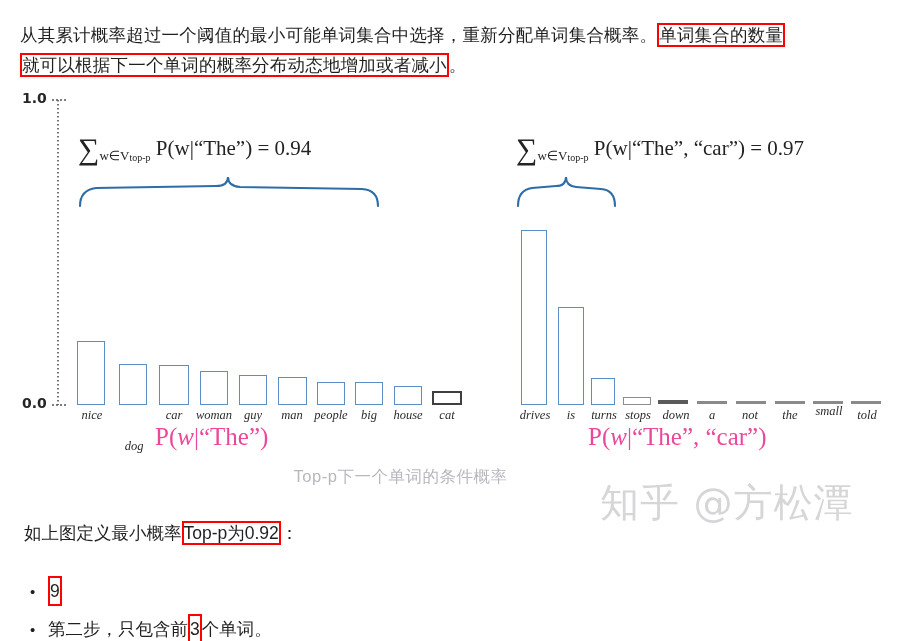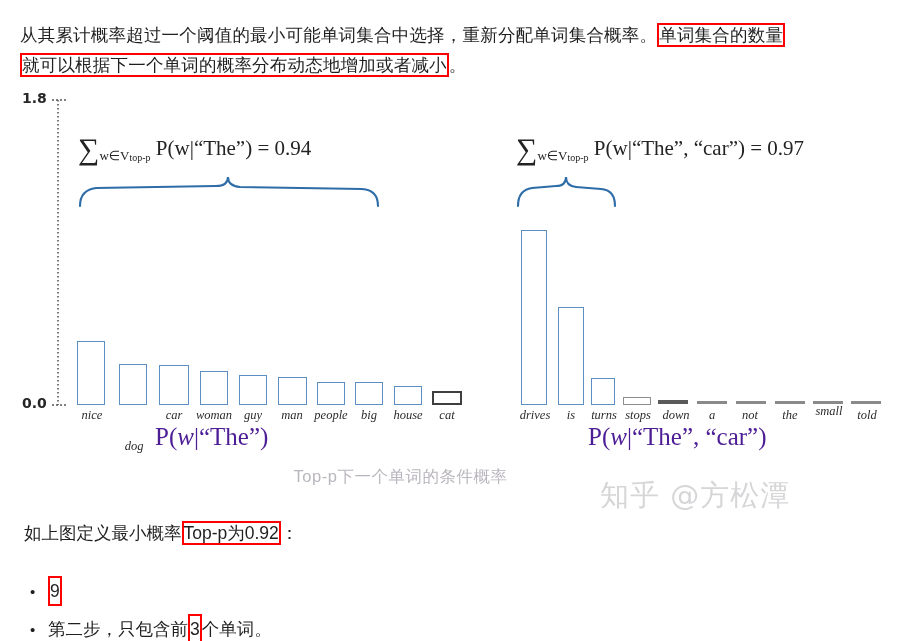--- a/index.html
+++ b/index.html
@@ -89,42 +89,42 @@
     vertical-align: -0.55em;
   }
   .formula .big-sigma {
     font-size: 30px;
     vertical-align: -0.12em;
   }
   .xlabel {
     position: absolute;
     font-family: "Liberation Serif", serif;
     font-size: 25px;
-    color: #4c1d95;
+    color: #ec4899;
     white-space: nowrap;
   }
   .xlabel .it { font-style: italic; }
 
   #caption {
     position: absolute;
     left: 0;
     top: 466px;
     width: 801px;
     text-align: center;
     font-size: 16.5px;
     color: #b9b6bd;
     letter-spacing: 0.5px;
   }
 
   
   #watermark {
     position: absolute;
     left: 600px;
     top: 396px;
-    font-size: 29px;
+    font-size: 39px;
     color: rgba(120,120,125,0.30);
     font-family: "DejaVu Sans", sans-serif;
     letter-spacing: 1px;
     pointer-events: none;
     white-space: nowrap;
   }
 
   
   #define-line {
     position: absolute;
@@ -171,21 +171,21 @@
 
     <line x1="52" y1="20" x2="68" y2="20" stroke="#555" stroke-width="1.5" stroke-dasharray="2,2"></line>
 
     <line x1="52" y1="325" x2="68" y2="325" stroke="#555" stroke-width="1.5" stroke-dasharray="2,2"></line>
 
     <path d="M80,126 Q80,110 96,108 L216,106 Q228,106 228,97 Q228,106 240,107 L362,109 Q378,110 378,126" fill="none" stroke="#2e6da8" stroke-width="2.1" stroke-linecap="round"></path>
 
     <path d="M518,126 Q518,110 532,108 L556,106 Q566,106 566,97 Q566,106 576,107 L601,109 Q615,110 615,126" fill="none" stroke="#2e6da8" stroke-width="2.1" stroke-linecap="round"></path>
   </svg>
 
-  <div class="axis-label" style="left:22px; top:10px;">1.8</div>
+  <div class="axis-label" style="left:22px; top:10px;">1.0</div>
   <div class="axis-label" style="left:22px; top:315px;">0.0</div>
 
   <div class="formula" style="left:78px; top:52px;">
     <span class="big-sigma">∑</span><span class="sub">w∈V</span><span class="subsub">top-p</span>&nbsp;<span>P(w|“The”) = 0.94</span>
   </div>
 
   <div class="bar bar-blue" style="left:77px;  top:261px; width:28px; height:64px;"></div>
   <div class="bar bar-blue" style="left:119px; top:284px; width:28px; height:41px;"></div>
   <div class="bar bar-blue" style="left:159px; top:285px; width:30px; height:40px;"></div>
   <div class="bar bar-blue" style="left:200px; top:291px; width:28px; height:34px;"></div>

